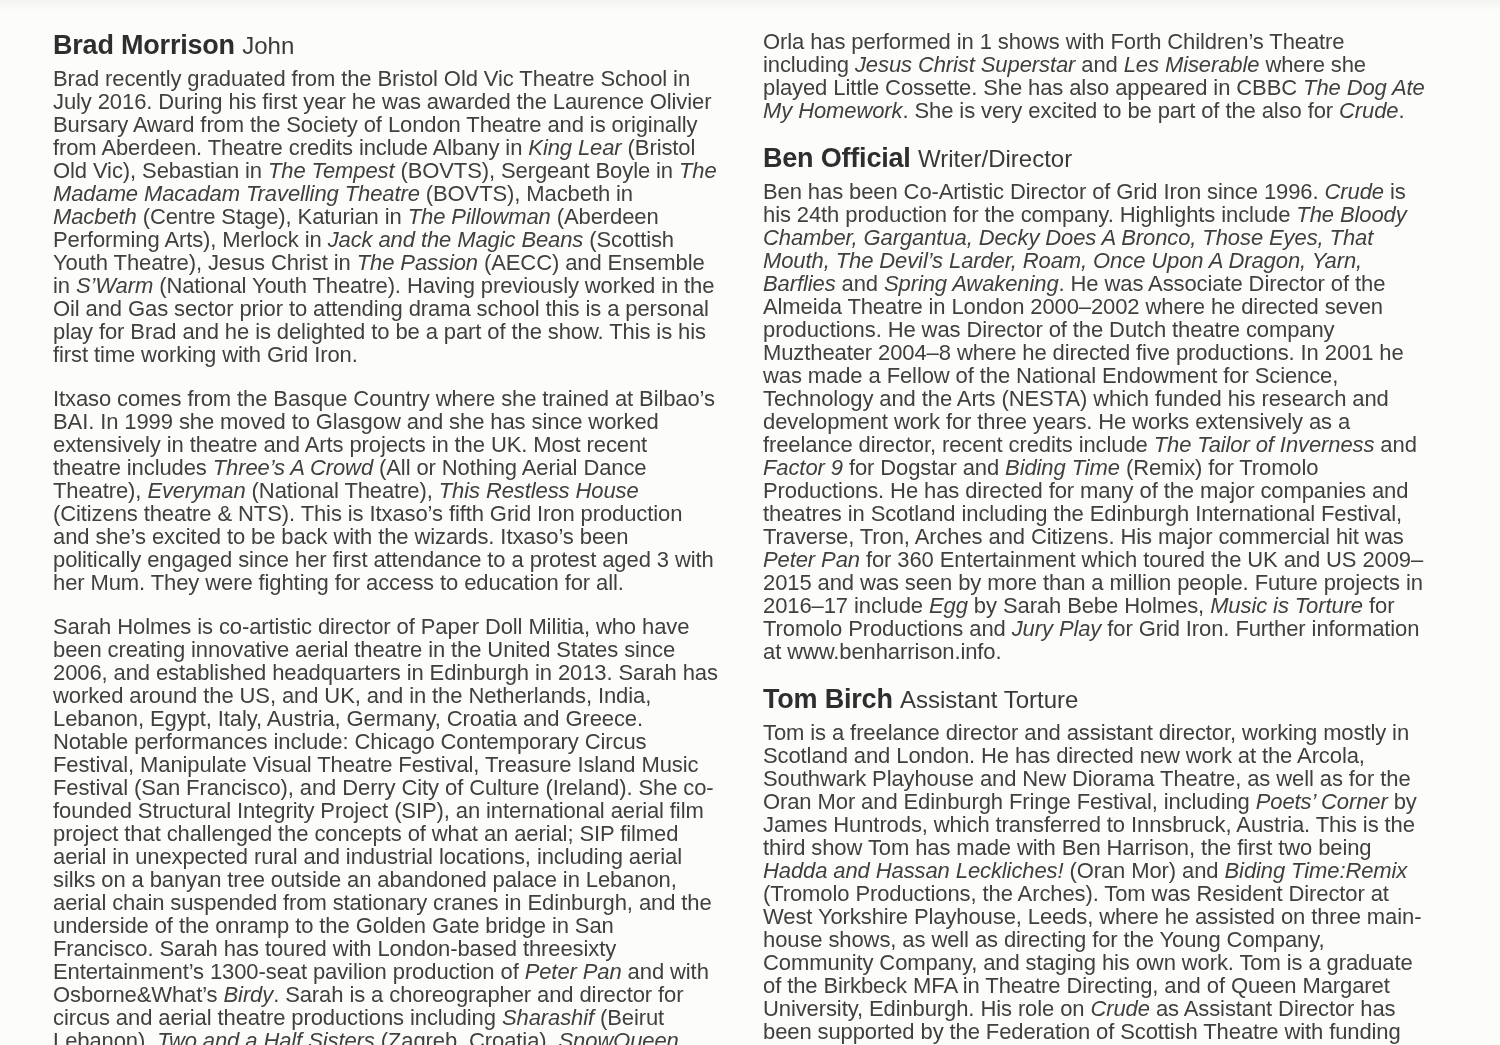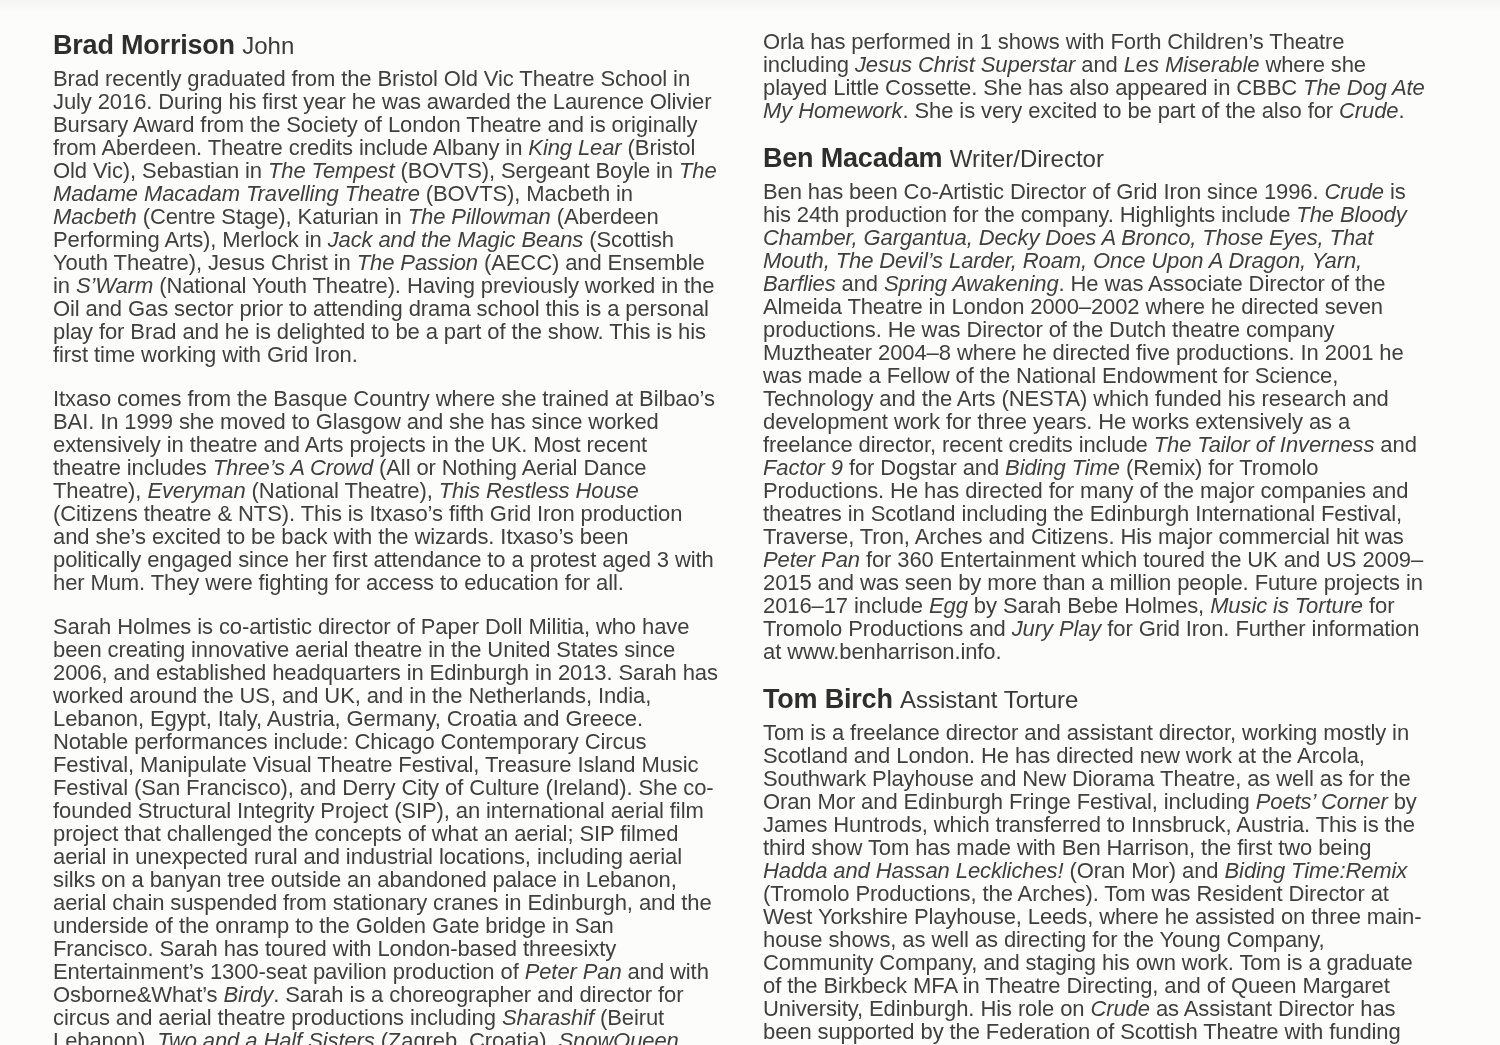--- a/index.html
+++ b/index.html
@@ -80,21 +80,21 @@
 
   </div>
 
   <div class="col">
 
     <section class="bio-section">
       <p class="person-bio"><span>Orla has performed in 1 shows with Forth Children’s Theatre including </span><i>Jesus Christ Superstar</i><span> and </span><i>Les Miserable</i><span> where she played Little Cossette. She has also appeared in CBBC </span><i>The Dog Ate My Homework</i><span>. She is very excited to be part of the also for </span><i>Crude</i><span>.</span></p>
     </section>
 
     <section class="bio-section">
-      <h2 class="section-heading"><span class="person-name">Ben Macadam</span> <span class="person-role">Writer/Director</span></h2>
+      <h2 class="section-heading"><span class="person-name">Ben Official</span> <span class="person-role">Writer/Director</span></h2>
       <p class="person-bio"><span>Ben has been Co-Artistic Director of Grid Iron since 1996. </span><i>Crude</i><span> is his 24th production for the company. Highlights include </span><i>The Bloody Chamber, Gargantua, Decky Does A Bronco, Those Eyes, That Mouth, The Devil’s Larder, Roam, Once Upon A Dragon, Yarn, Barflies</i><span> and </span><i>Spring Awakening</i><span>. He was Associate Director of the Almeida Theatre in London 2000–2002 where he directed seven productions. He was Director of the Dutch theatre company Muztheater 2004–8 where he directed five productions. In 2001 he was made a Fellow of the National Endowment for Science, Technology and the Arts (NESTA) which funded his research and development work for three years. He works extensively as a freelance director, recent credits include </span><i>The Tailor of Inverness</i><span> and </span><i>Factor 9</i><span> for Dogstar and </span><i>Biding Time</i><span> (Remix) for Tromolo Productions. He has directed for many of the major companies and theatres in Scotland including the Edinburgh International Festival, Traverse, Tron, Arches and Citizens. His major commercial hit was </span><i>Peter Pan</i><span> for 360 Entertainment which toured the UK and US 2009–2015 and was seen by more than a million people. Future projects in 2016–17 include </span><i>Egg</i><span> by Sarah Bebe Holmes, </span><i>Music is Torture</i><span> for Tromolo Productions and </span><i>Jury Play</i><span> for Grid Iron. Further information at www.benharrison.info.</span></p>
     </section>
 
     <section class="bio-section">
       <h2 class="section-heading"><span class="person-name">Tom Birch</span> <span class="person-role">Assistant Torture</span></h2>
       <p class="person-bio"><span>Tom is a freelance director and assistant director, working mostly in Scotland and London. He has directed new work at the Arcola, Southwark Playhouse and New Diorama Theatre, as well as for the Oran Mor and Edinburgh Fringe Festival, including </span><i>Poets’ Corner</i><span> by James Huntrods, which transferred to Innsbruck, Austria. This is the third show Tom has made with Ben Harrison, the first two being </span><i>Hadda and Hassan Leckliches!</i><span> (Oran Mor) and </span><i>Biding Time:Remix</i><span> (Tromolo Productions, the Arches). Tom was Resident Director at West Yorkshire Playhouse, Leeds, where he assisted on three main-house shows, as well as directing for the Young Company, Community Company, and staging his own work. Tom is a graduate of the Birkbeck MFA in Theatre Directing, and of Queen Margaret University, Edinburgh. His role on </span><i>Crude</i><span> as Assistant Director has been supported by the Federation of Scottish Theatre with funding from Creative Scotland.</span></p>
     </section>
 
   </div>
 

